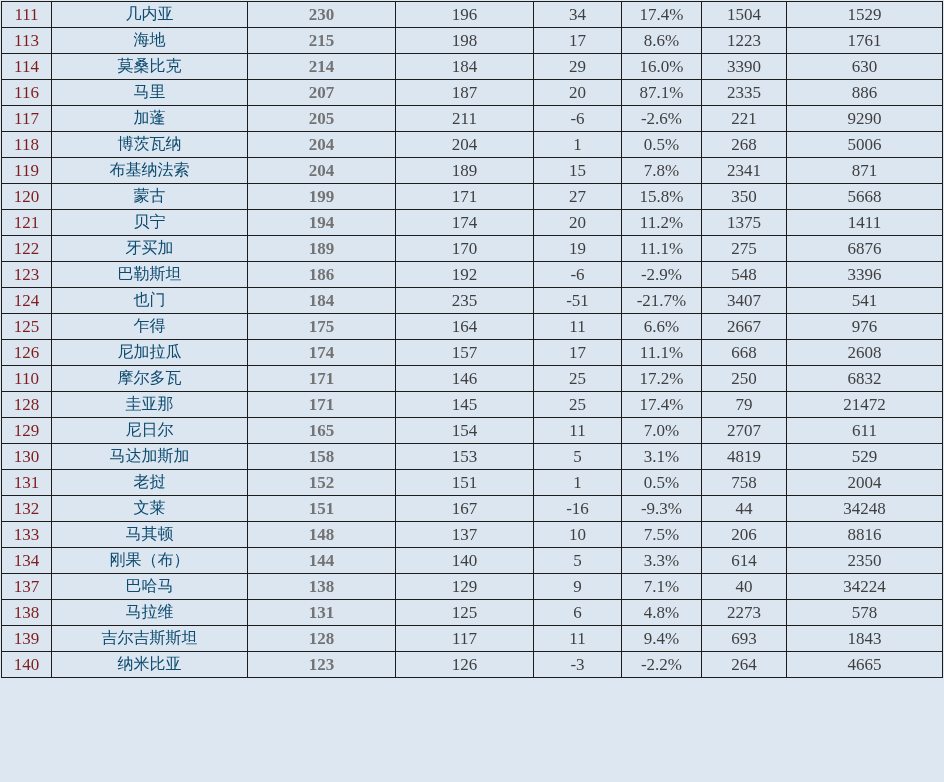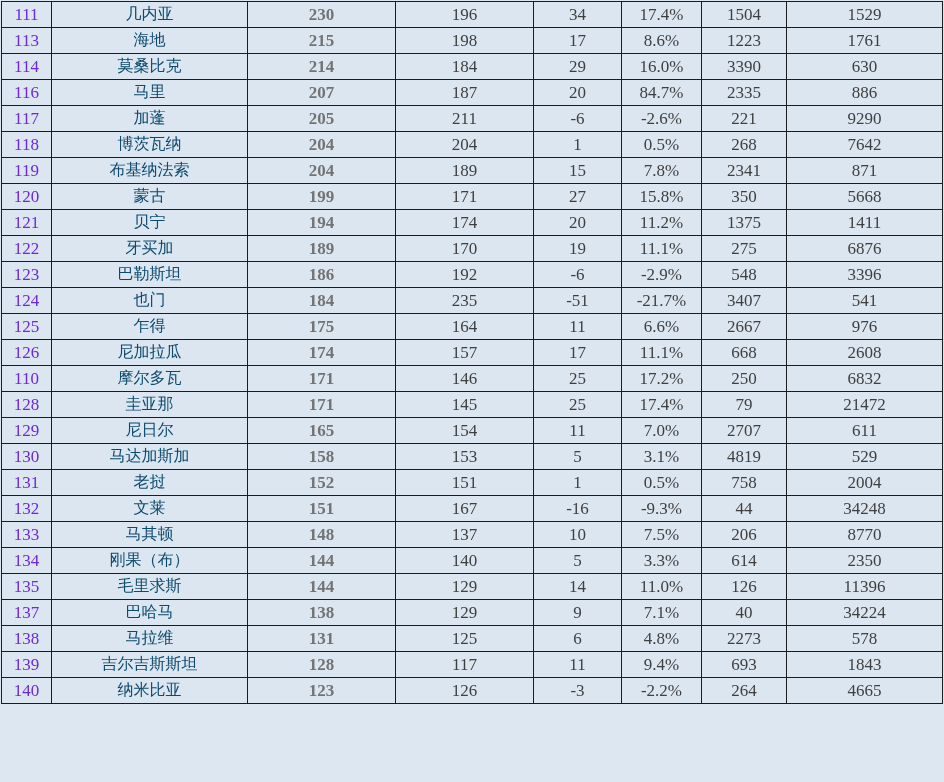--- a/index.html
+++ b/index.html
@@ -24,21 +24,21 @@
   td {
     border: 1px solid #1c1c1c;
     height: 25px;
     text-align: center;
     vertical-align: middle;
     background: #dce6f1;
     overflow: hidden;
     white-space: nowrap;
     padding: 0 2px;
   }
-  .c-rank   { font-size: 17px; color: #6d28d9; }
+  .c-rank   { font-size: 17px; color: #7f1d1d; }
   .c-country{ font-size: 16px; color: #0c4a6e; }
   .c-value  { font-size: 17px; font-weight: bold; color: #737373; }
   .c-num    { font-size: 17px; color: #3f3f3f; }
 </style>
 </head>
 <body>
 
 <div class="sheet">
   <table>
     <colgroup>
@@ -81,21 +81,21 @@
     <td class="c-num">16.0%</td>
     <td class="c-num">3390</td>
     <td class="c-num">630</td>
   </tr>
         <tr>
     <td class="c-rank">116</td>
     <td class="c-country">马里</td>
     <td class="c-value">207</td>
     <td class="c-num">187</td>
     <td class="c-num">20</td>
-    <td class="c-num">84.7%</td>
+    <td class="c-num">87.1%</td>
     <td class="c-num">2335</td>
     <td class="c-num">886</td>
   </tr>
         <tr>
     <td class="c-rank">117</td>
     <td class="c-country">加蓬</td>
     <td class="c-value">205</td>
     <td class="c-num">211</td>
     <td class="c-num">-6</td>
     <td class="c-num">-2.6%</td>
@@ -103,21 +103,21 @@
     <td class="c-num">9290</td>
   </tr>
         <tr>
     <td class="c-rank">118</td>
     <td class="c-country">博茨瓦纳</td>
     <td class="c-value">204</td>
     <td class="c-num">204</td>
     <td class="c-num">1</td>
     <td class="c-num">0.5%</td>
     <td class="c-num">268</td>
-    <td class="c-num">7642</td>
+    <td class="c-num">5006</td>
   </tr>
         <tr>
     <td class="c-rank">119</td>
     <td class="c-country">布基纳法索</td>
     <td class="c-value">204</td>
     <td class="c-num">189</td>
     <td class="c-num">15</td>
     <td class="c-num">7.8%</td>
     <td class="c-num">2341</td>
     <td class="c-num">871</td>
@@ -253,43 +253,33 @@
     <td class="c-num">34248</td>
   </tr>
         <tr>
     <td class="c-rank">133</td>
     <td class="c-country">马其顿</td>
     <td class="c-value">148</td>
     <td class="c-num">137</td>
     <td class="c-num">10</td>
     <td class="c-num">7.5%</td>
     <td class="c-num">206</td>
-    <td class="c-num">8770</td>
+    <td class="c-num">8816</td>
   </tr>
         <tr>
     <td class="c-rank">134</td>
     <td class="c-country">刚果（布）</td>
     <td class="c-value">144</td>
     <td class="c-num">140</td>
     <td class="c-num">5</td>
     <td class="c-num">3.3%</td>
     <td class="c-num">614</td>
     <td class="c-num">2350</td>
   </tr>
         <tr>
-    <td class="c-rank">135</td>
-    <td class="c-country">毛里求斯</td>
-    <td class="c-value">144</td>
-    <td class="c-num">129</td>
-    <td class="c-num">14</td>
-    <td class="c-num">11.0%</td>
-    <td class="c-num">126</td>
-    <td class="c-num">11396</td>
-  </tr>
-        <tr>
     <td class="c-rank">137</td>
     <td class="c-country">巴哈马</td>
     <td class="c-value">138</td>
     <td class="c-num">129</td>
     <td class="c-num">9</td>
     <td class="c-num">7.1%</td>
     <td class="c-num">40</td>
     <td class="c-num">34224</td>
   </tr>
         <tr>

